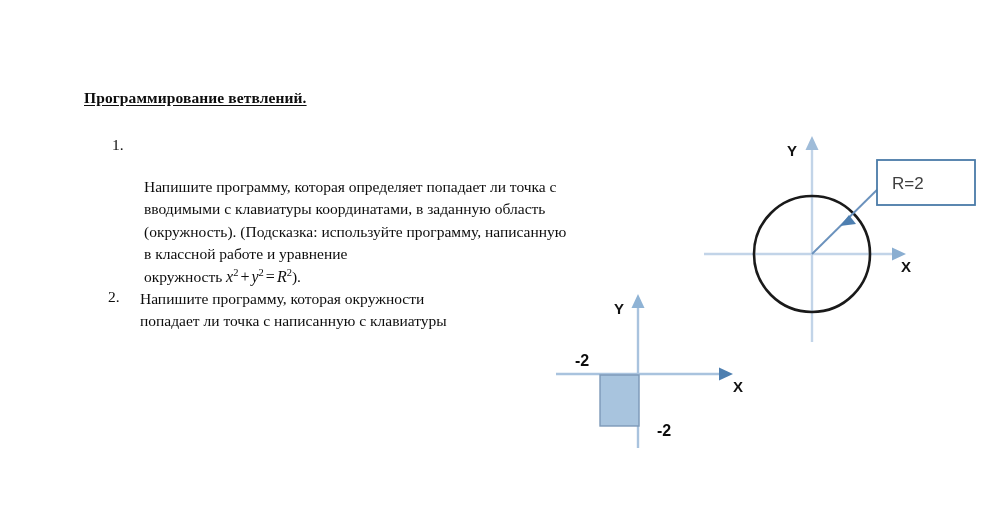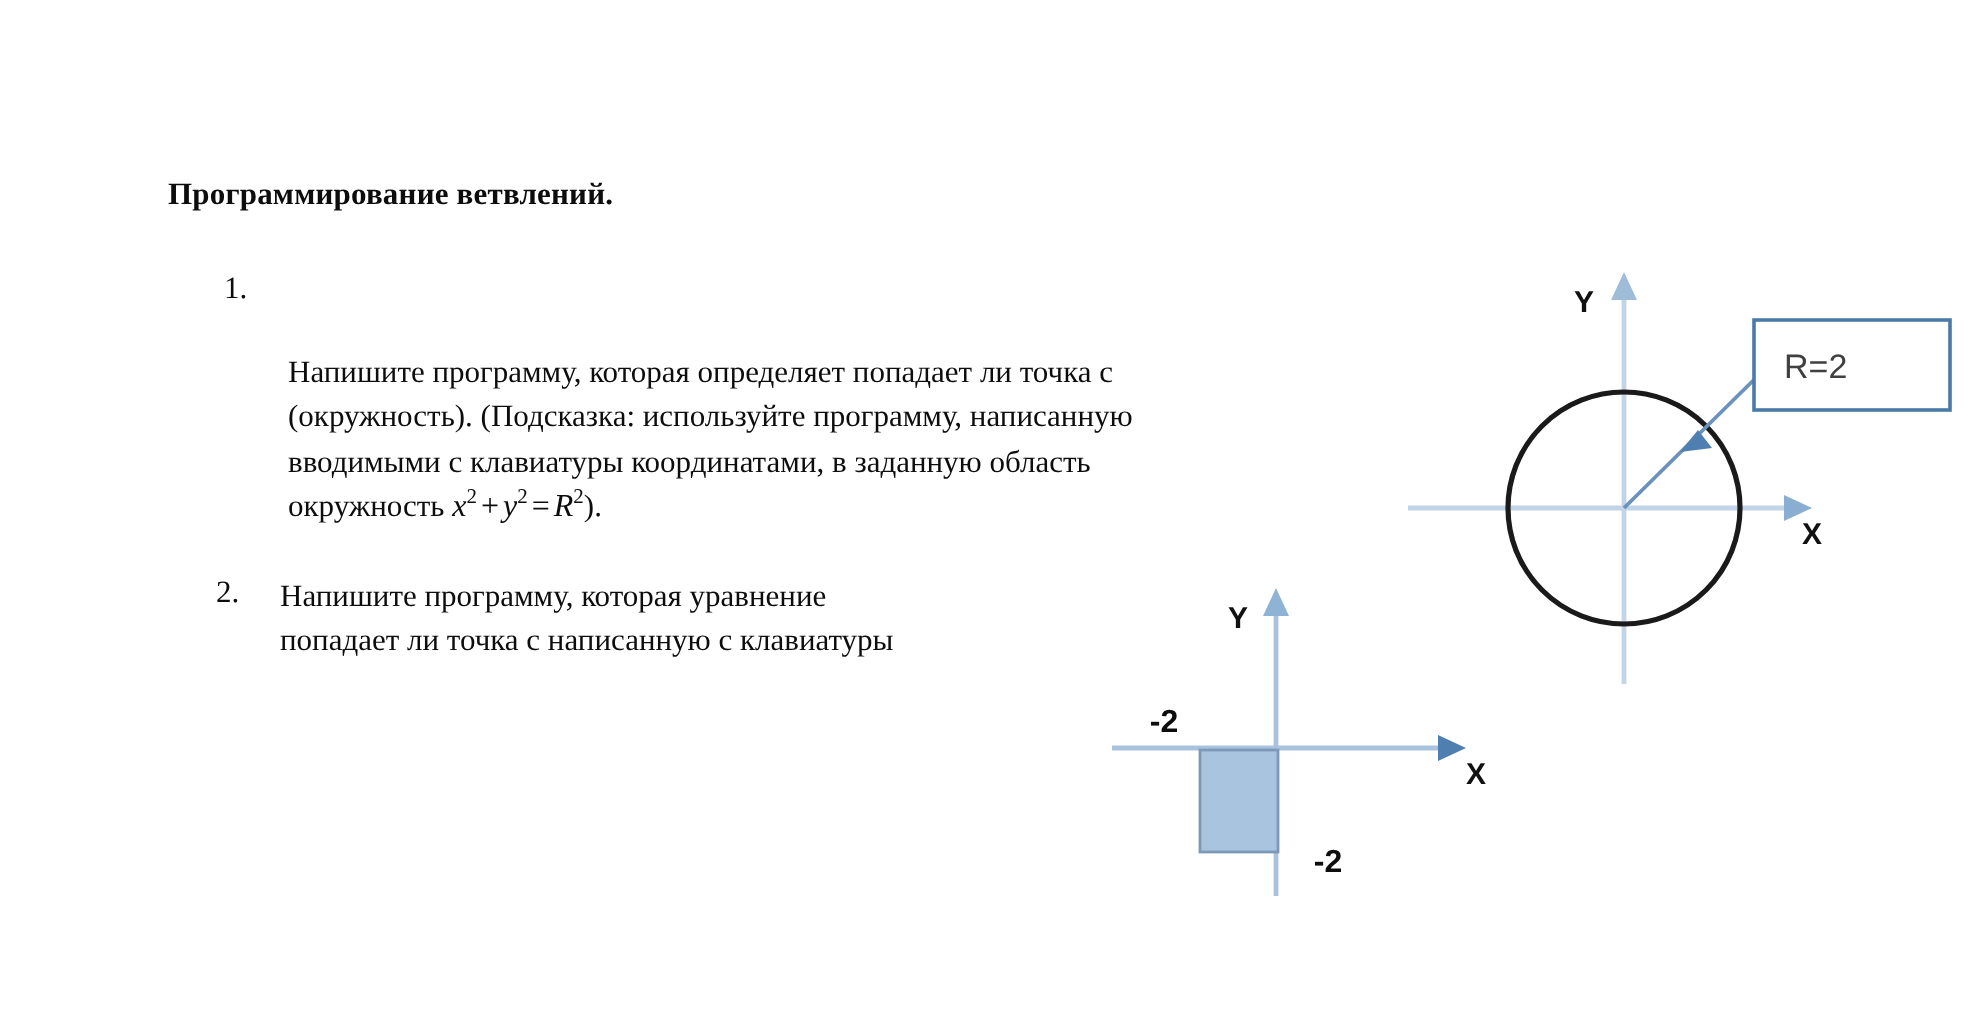--- a/index.html
+++ b/index.html
@@ -26,20 +26,21 @@
 
   
   #doc-title {
     position: absolute;
     left: 84px;
     top: 89px;
     font-family: "Liberation Serif", serif;
     font-weight: bold;
     font-size: 15.5px;
     letter-spacing: 0.1px;
+    text-decoration: underline;
     text-underline-offset: 2px;
     white-space: nowrap;
     color: #0d0d0d;
   }
 
   
   .list-item {
     position: absolute;
     font-family: "Liberation Serif", serif;
     font-size: 15.5px;
@@ -130,30 +131,31 @@
 <body>
 
 <div id="page">
 
   <div id="doc-title">Программирование ветвлений.</div>
 
   <div class="list-item" id="item1">
     <div class="item-num">1.</div>
     <div class="item-body">
       <div>Напишите программу, которая определяет попадает ли точка с</div>
+      <div>вводимыми с клавиатуры координатами, в заданную область</div>
       <div>(окружность). (Подсказка: используйте программу, написанную</div>
-      <div>вводимыми с клавиатуры координатами, в заданную область</div>
+      <div>в классной работе и уравнение</div>
       <div class="mathline"><span>окружность </span><span class="mi"><span>x</span><sup>2</sup></span><span class="mop">+</span><span class="mi"><span>y</span><sup>2</sup></span><span class="mop">=</span><span class="mi"><span>R</span><sup>2</sup></span><span>).</span></div>
     </div>
   </div>
 
   <div class="list-item" id="item2">
     <div class="item-num">2.</div>
     <div class="item-body">
-      <div>Напишите программу, которая уравнение</div>
+      <div>Напишите программу, которая окружности</div>
       <div>попадает ли точка с написанную с клавиатуры</div>
     </div>
   </div>
 
   <div class="diagram" id="diagram-circle">
     <svg width="286" height="212" viewBox="0 0 286 212">
 
       <line x1="112" y1="14" x2="112" y2="210" stroke="#c2d4e8" stroke-width="2.4"></line>
       <polygon points="112,4 105.5,18 118.5,18" fill="#9fbcd9"></polygon>
 

